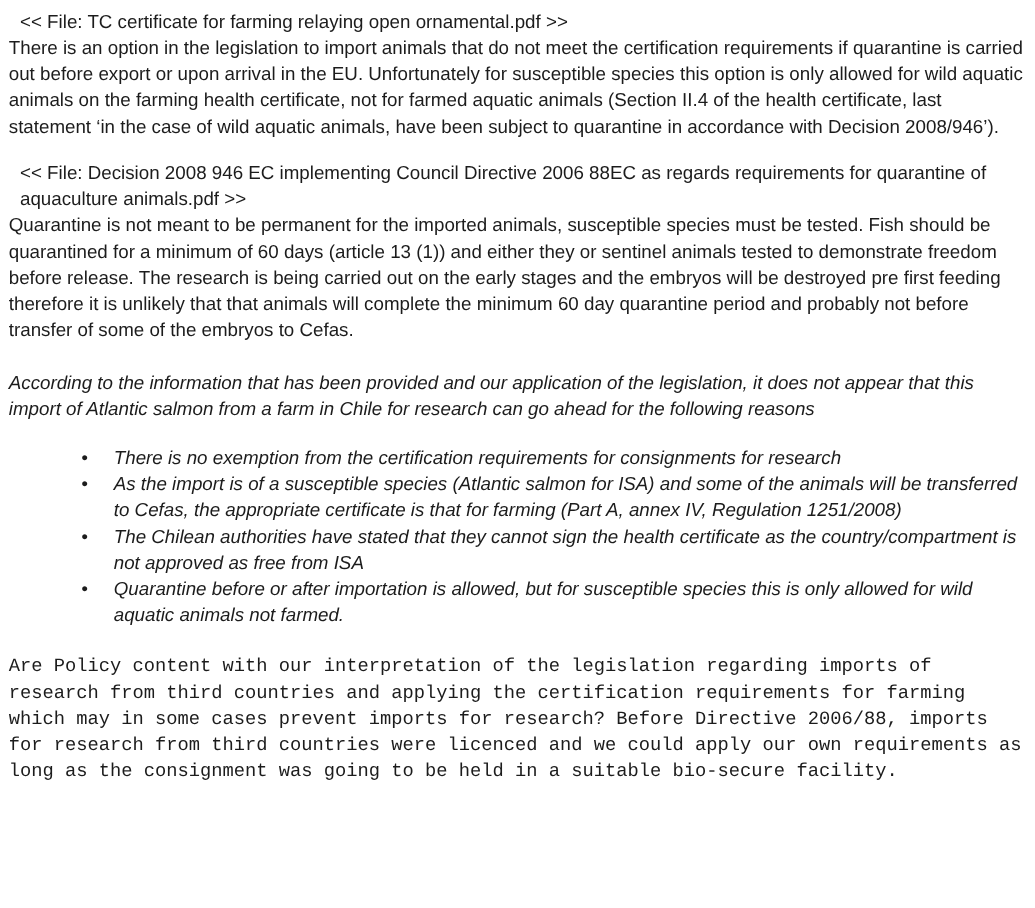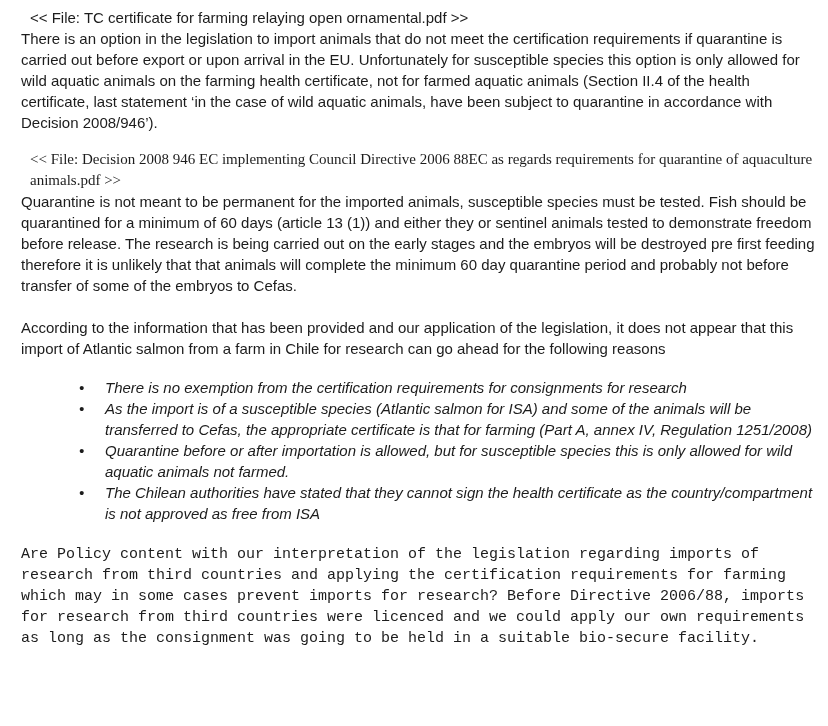--- a/index.html
+++ b/index.html
@@ -11,34 +11,34 @@
     width: 828px;
     height: 726px;
     overflow: hidden;
     font-family: "Liberation Sans", "DejaVu Sans", sans-serif;
     color: #1c1c1c;
   }
   .doc {
     box-sizing: border-box;
     width: 828px;
     height: 640px;
-    padding: 7px 6px 4px 21px;
+    padding: 7px 6px 4px 7px;
     font-size: 15px;
     line-height: 21px;
     -webkit-font-smoothing: antialiased;
   }
   .doc p {
     margin: 0;
   }
   .file-ref {
     padding-left: 9px;
     white-space: normal;
   }
-  .spacer-sm { margin-top: 16px !important; font-family: Liberation Serif, serif; }
-  .spacer-md { margin-top: 21px !important; }
+  .spacer-sm { margin-top: 16px !important; }
+  .spacer-md { margin-top: 21px !important; font-style: italic; }
   ul.reasons {
     margin: 18px 0 0 0;
     padding: 0 0 0 84px;
     list-style: none;
     font-style: italic;
   }
   ul.reasons li {
     position: relative;
     margin: 0;
   }
@@ -66,19 +66,19 @@
 
   <p class="file-ref spacer-sm">&lt;&lt; File: Decision 2008 946 EC implementing Council Directive 2006 88EC as regards requirements for quarantine of aquaculture animals.pdf &gt;&gt;</p>
 
   <p>Quarantine is not meant to be permanent for the imported animals, susceptible species must be tested. Fish should be quarantined for a minimum of 60 days (article 13 (1)) and either they or sentinel animals tested to demonstrate freedom before release. The research is being carried out on the early stages and the embryos will be destroyed pre first feeding therefore it is unlikely that that animals will complete the minimum 60 day quarantine period and probably not before transfer of some of the embryos to Cefas.</p>
 
   <p class="spacer-md">According to the information that has been provided and our application of the legislation, it does not appear that this import of Atlantic salmon from a farm in Chile for research can go ahead for the following reasons</p>
 
   <ul class="reasons">
     <li>There is no exemption from the certification requirements for consignments for research</li>
     <li>As the import is of a susceptible species (Atlantic salmon for ISA) and some of the animals will be transferred to Cefas, the appropriate certificate is that for farming (Part A, annex IV, Regulation 1251/2008)</li>
+    <li>The Chilean authorities have stated that they cannot sign the health certificate as the country/compartment is not approved as free from ISA</li>
     <li>Quarantine before or after importation is allowed, but for susceptible species this is only allowed for wild aquatic animals not farmed.</li>
-    <li>The Chilean authorities have stated that they cannot sign the health certificate as the country/compartment is not approved as free from ISA</li>
   </ul>
 
   <p class="closing">Are Policy content with our interpretation of the legislation regarding imports of research from third countries and applying the certification requirements for farming which may in some cases prevent imports for research? Before Directive 2006/88, imports for research from third countries were licenced and we could apply our own requirements as long as the consignment was going to be held in a suitable bio-secure facility.</p>
 
 </div>
 
 </body></html>

